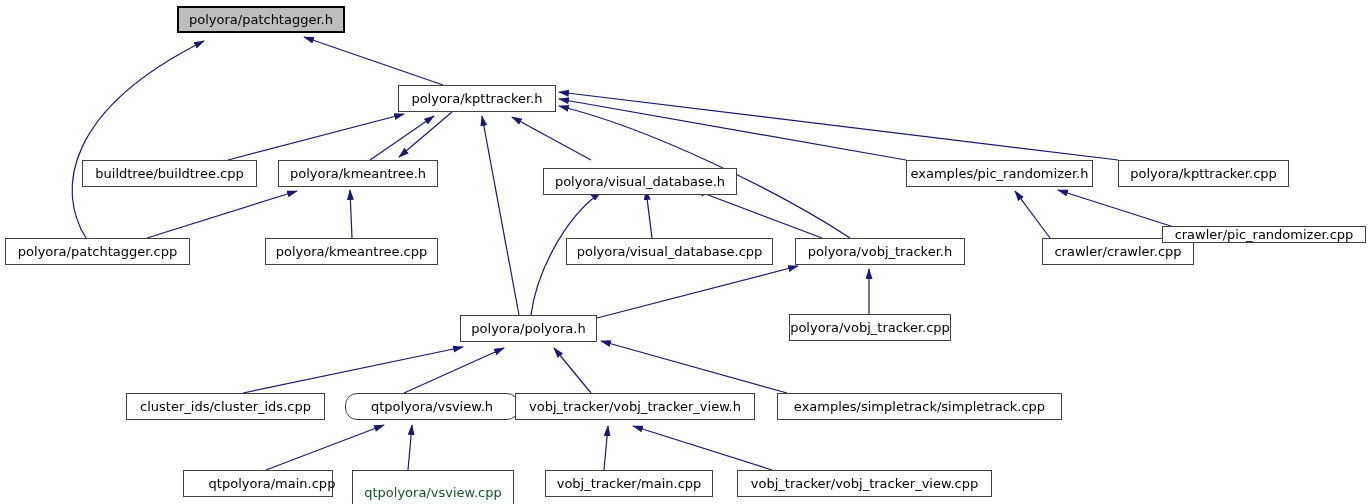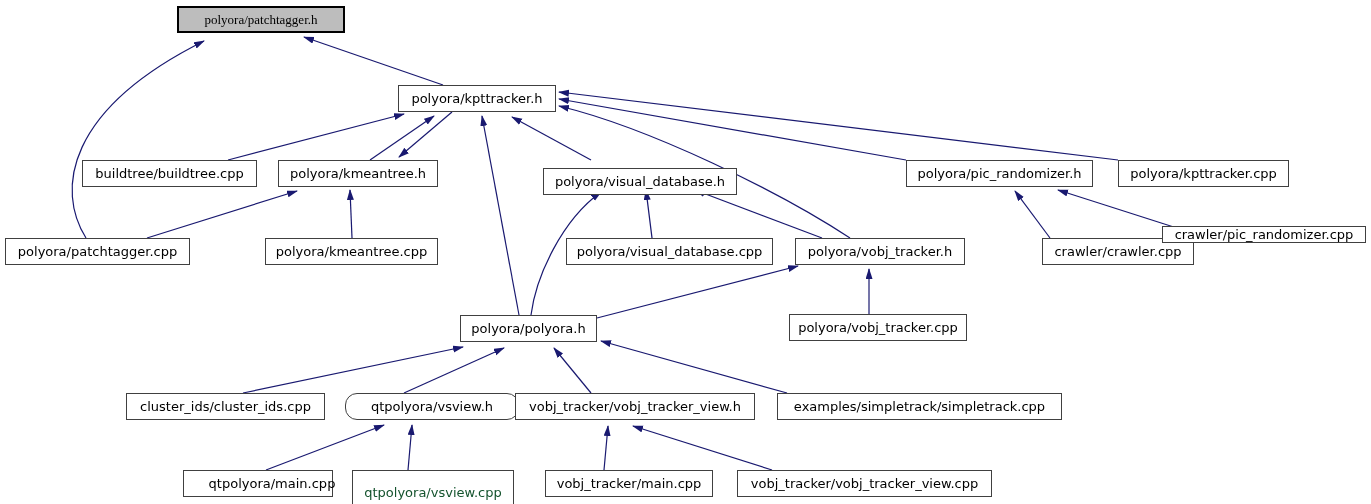--- a/index.html
+++ b/index.html
@@ -21,21 +21,20 @@
     text-align:center;
     white-space:nowrap;
     display:flex;align-items:center;justify-content:center;
     cursor:pointer;
     z-index:2;
   }
   .node.root{
     background:#bdbdbd;
     border:2px solid #701a75;
     cursor:default;
-    font-family:Liberation Serif, serif;
   }
   .edge{fill:none;stroke-width:1.2px;}
 </style>
 </head>
 <body>
 
 <div id="graph-canvas" style="background: rgb(255, 255, 255);">
   <svg id="edge-layer" width="1371" height="504" viewBox="0 0 1371 504">
     <defs>
       <marker id="arrowhead" markerUnits="userSpaceOnUse" markerWidth="12" markerHeight="9" refX="10" refY="3.5" orient="auto">
@@ -71,30 +70,30 @@
         <path d="M604,470 L608,426" class="edge" stroke="#191970" marker-end="url(#arrowhead)"></path>
         <path d="M772,470 L633,426" class="edge" stroke="#191970" marker-end="url(#arrowhead)"></path>
       </g>
   </svg>
 
 <div class="node root" style="left: 177px; top: 6px; width: 168px; height: 27px; background: rgb(189, 189, 189); border-color: rgb(0, 0, 0); color: rgb(0, 0, 0);">polyora/patchtagger.h</div>
     <div class="node" style="left: 398px; top: 85px; width: 158px; height: 27px; background: rgb(255, 255, 255); border-color: rgb(64, 64, 64); color: rgb(0, 0, 0);">polyora/kpttracker.h</div>
     <div class="node" style="left: 82px; top: 160px; width: 175px; height: 27px; background: rgb(255, 255, 255); border-color: rgb(64, 64, 64); color: rgb(0, 0, 0);">buildtree/buildtree.cpp</div>
     <div class="node" style="left: 278px; top: 160px; width: 160px; height: 27px; background: rgb(255, 255, 255); border-color: rgb(64, 64, 64); color: rgb(0, 0, 0);">polyora/kmeantree.h</div>
     <div class="node" style="left: 543px; top: 168px; width: 194px; height: 27px; background: rgb(255, 255, 255); border-color: rgb(64, 64, 64); color: rgb(0, 0, 0);">polyora/visual_database.h</div>
-    <div class="node" style="left: 906px; top: 160px; width: 187px; height: 27px; background: rgb(255, 255, 255); border-color: rgb(64, 64, 64); color: rgb(0, 0, 0);">polyora/pic_randomizer.h</div>
+    <div class="node" style="left: 906px; top: 160px; width: 187px; height: 27px; background: rgb(255, 255, 255); border-color: rgb(64, 64, 64); color: rgb(0, 0, 0);">examples/pic_randomizer.h</div>
     <div class="node" style="left: 1118px; top: 160px; width: 171px; height: 27px; background: rgb(255, 255, 255); border-color: rgb(64, 64, 64); color: rgb(0, 0, 0);">polyora/kpttracker.cpp</div>
     <div class="node" style="left: 5px; top: 238px; width: 185px; height: 27px; background: rgb(255, 255, 255); border-color: rgb(64, 64, 64); color: rgb(0, 0, 0);">polyora/patchtagger.cpp</div>
     <div class="node" style="left: 265px; top: 238px; width: 173px; height: 27px; background: rgb(255, 255, 255); border-color: rgb(64, 64, 64); color: rgb(0, 0, 0);">polyora/kmeantree.cpp</div>
     <div class="node" style="left: 566px; top: 238px; width: 207px; height: 27px; background: rgb(255, 255, 255); border-color: rgb(64, 64, 64); color: rgb(0, 0, 0);">polyora/visual_database.cpp</div>
     <div class="node" style="left: 795px; top: 238px; width: 170px; height: 27px; background: rgb(255, 255, 255); border-color: rgb(64, 64, 64); color: rgb(0, 0, 0);">polyora/vobj_tracker.h</div>
     <div class="node" style="left: 1042px; top: 238px; width: 152px; height: 27px; background: rgb(255, 255, 255); border-color: rgb(64, 64, 64); color: rgb(0, 0, 0);">crawler/crawler.cpp</div>
     <div class="node" style="left: 1162px; top: 226px; width: 204px; height: 17px; background: rgb(255, 255, 255); border-color: rgb(64, 64, 64); color: rgb(0, 0, 0);">crawler/pic_randomizer.cpp</div>
     <div class="node" style="left: 460px; top: 315px; width: 137px; height: 27px; background: rgb(255, 255, 255); border-color: rgb(64, 64, 64); color: rgb(0, 0, 0);">polyora/polyora.h</div>
-    <div class="node" style="left: 789px; top: 314px; width: 178px; height: 27px; background: rgb(255, 255, 255); border-color: rgb(64, 64, 64); color: rgb(0, 0, 0);">polyora/vobj_tracker.cpp</div>
+    <div class="node" style="left: 789px; top: 314px; width: 162px; height: 27px; background: rgb(255, 255, 255); border-color: rgb(64, 64, 64); color: rgb(0, 0, 0);">polyora/vobj_tracker.cpp</div>
     <div class="node" style="left: 126px; top: 393px; width: 199px; height: 27px; background: rgb(255, 255, 255); border-color: rgb(64, 64, 64); color: rgb(0, 0, 0);">cluster_ids/cluster_ids.cpp</div>
     <div class="node" style="left: 345px; top: 393px; width: 174px; height: 27px; background: rgb(255, 255, 255); border-color: rgb(64, 64, 64); color: rgb(0, 0, 0); border-radius: 12px;">qtpolyora/vsview.h</div>
     <div class="node" style="left: 515px; top: 393px; width: 240px; height: 27px; background: rgb(255, 255, 255); border-color: rgb(64, 64, 64); color: rgb(0, 0, 0);">vobj_tracker/vobj_tracker_view.h</div>
     <div class="node" style="left: 777px; top: 393px; width: 285px; height: 27px; background: rgb(255, 255, 255); border-color: rgb(64, 64, 64); color: rgb(0, 0, 0);">examples/simpletrack/simpletrack.cpp</div>
     <div class="node" style="left: 183px; top: 470px; width: 150px; height: 27px; background: rgb(255, 255, 255); border-color: rgb(64, 64, 64); color: rgb(0, 0, 0); padding-left: 28px;">qtpolyora/main.cpp</div>
     <div class="node" style="left: 352px; top: 470px; width: 162px; height: 44px; background: rgb(255, 255, 255); border-color: rgb(64, 64, 64); color: #14532d;">qtpolyora/vsview.cpp</div>
     <div class="node" style="left: 545px; top: 470px; width: 168px; height: 27px; background: rgb(255, 255, 255); border-color: rgb(64, 64, 64); color: rgb(0, 0, 0);">vobj_tracker/main.cpp</div>
     <div class="node" style="left: 737px; top: 470px; width: 255px; height: 27px; background: rgb(255, 255, 255); border-color: rgb(64, 64, 64); color: rgb(0, 0, 0);">vobj_tracker/vobj_tracker_view.cpp</div>
   </div>
 

